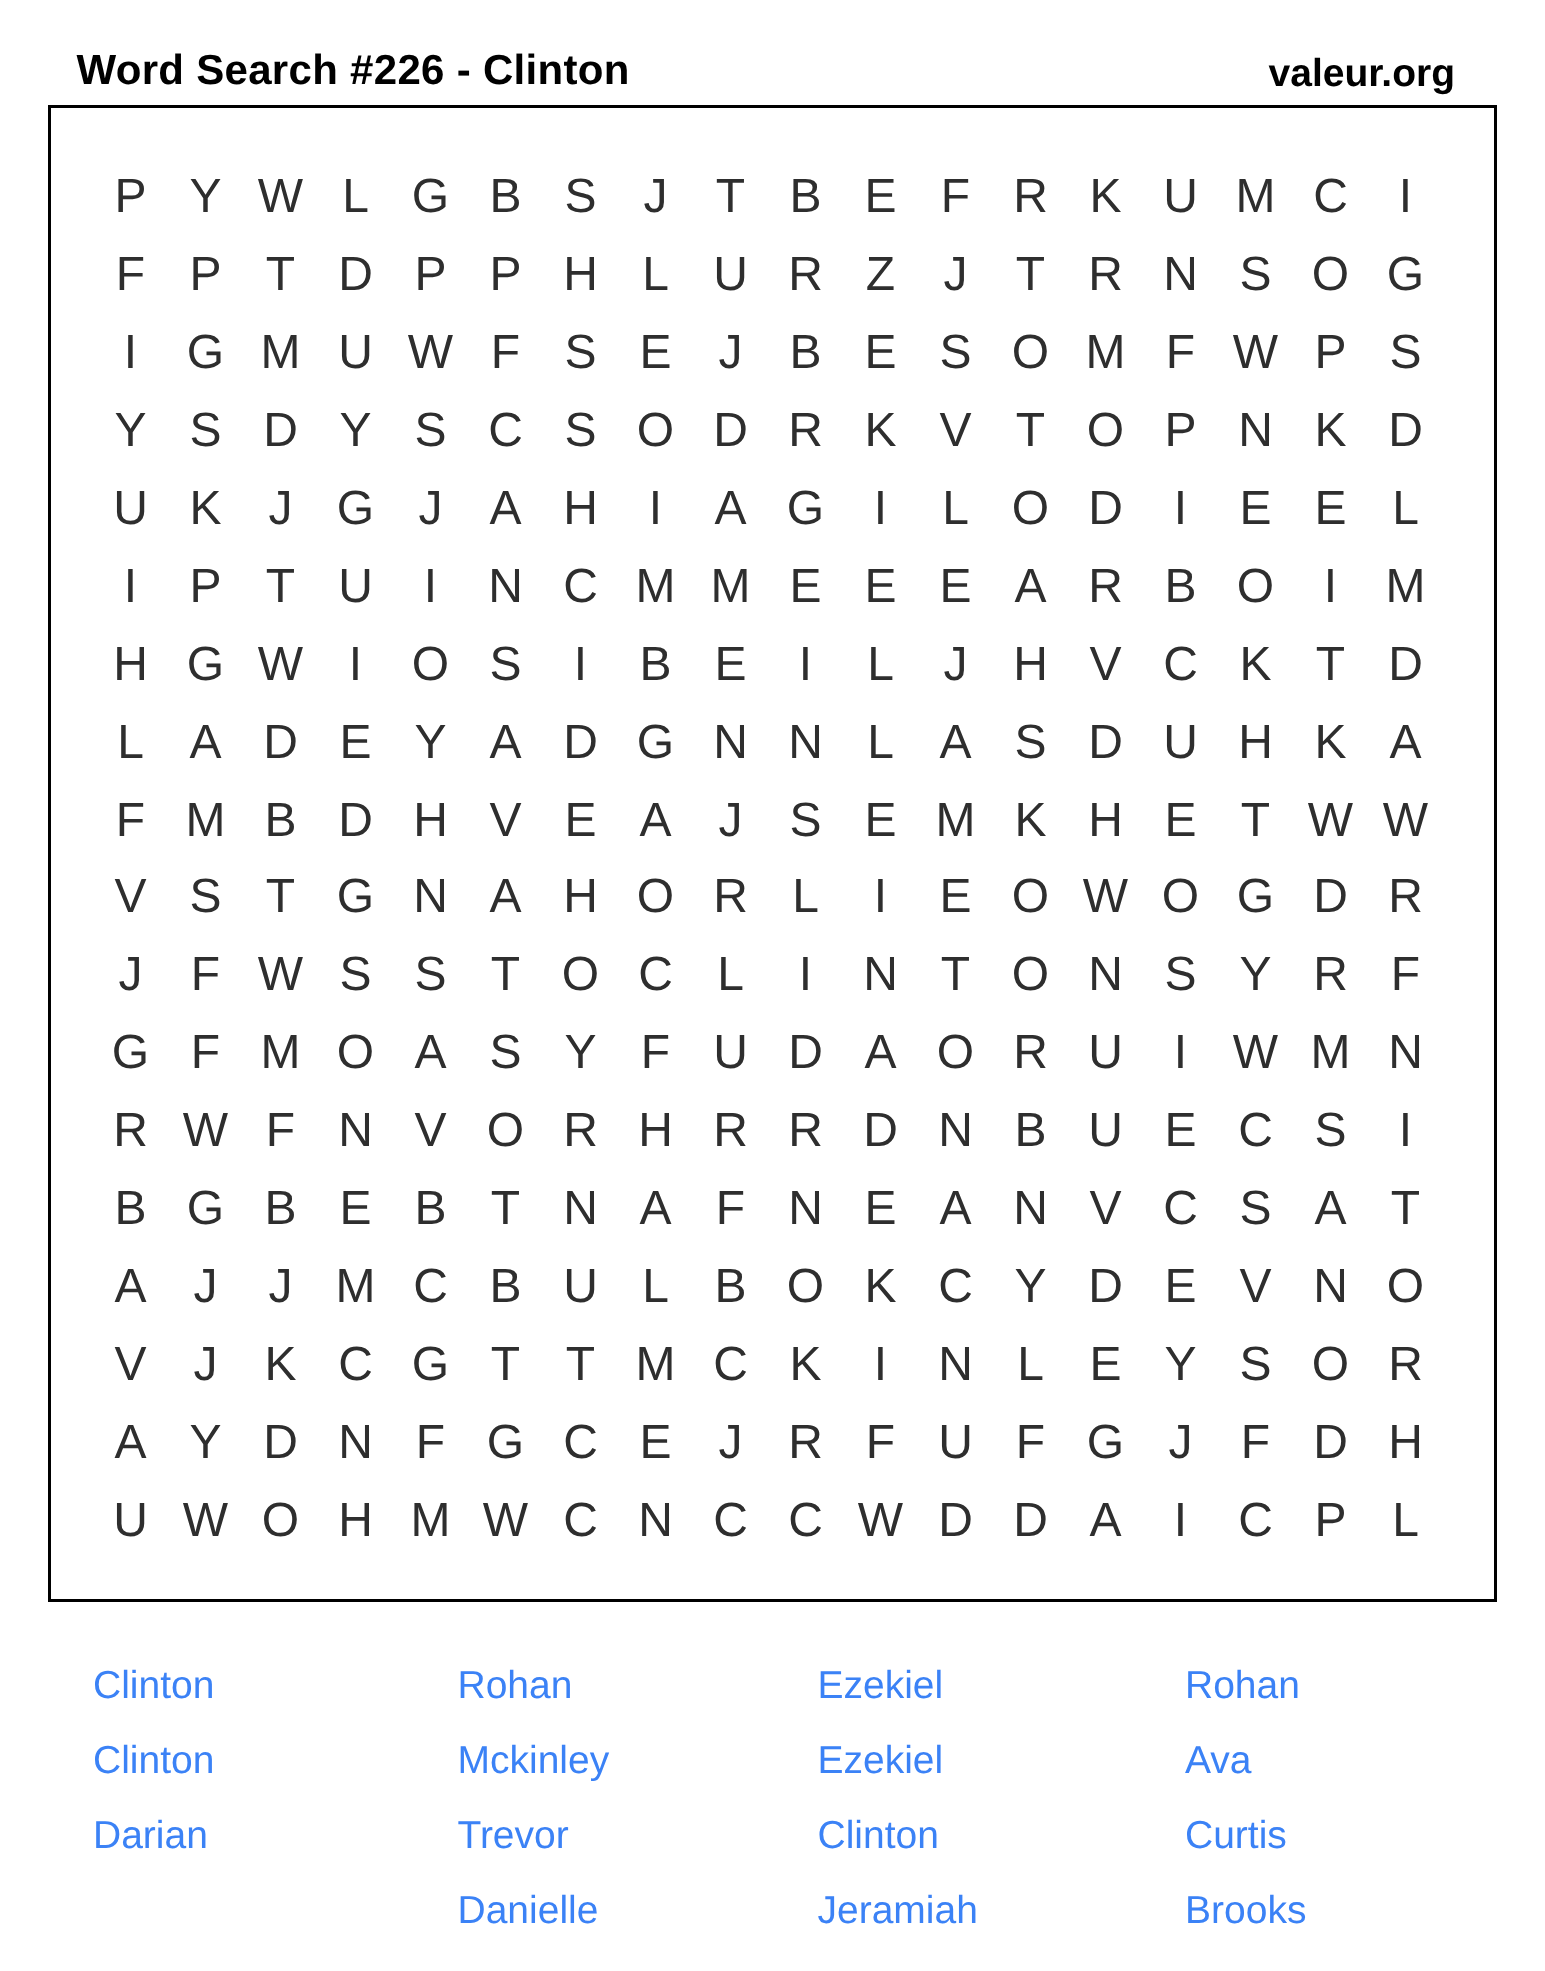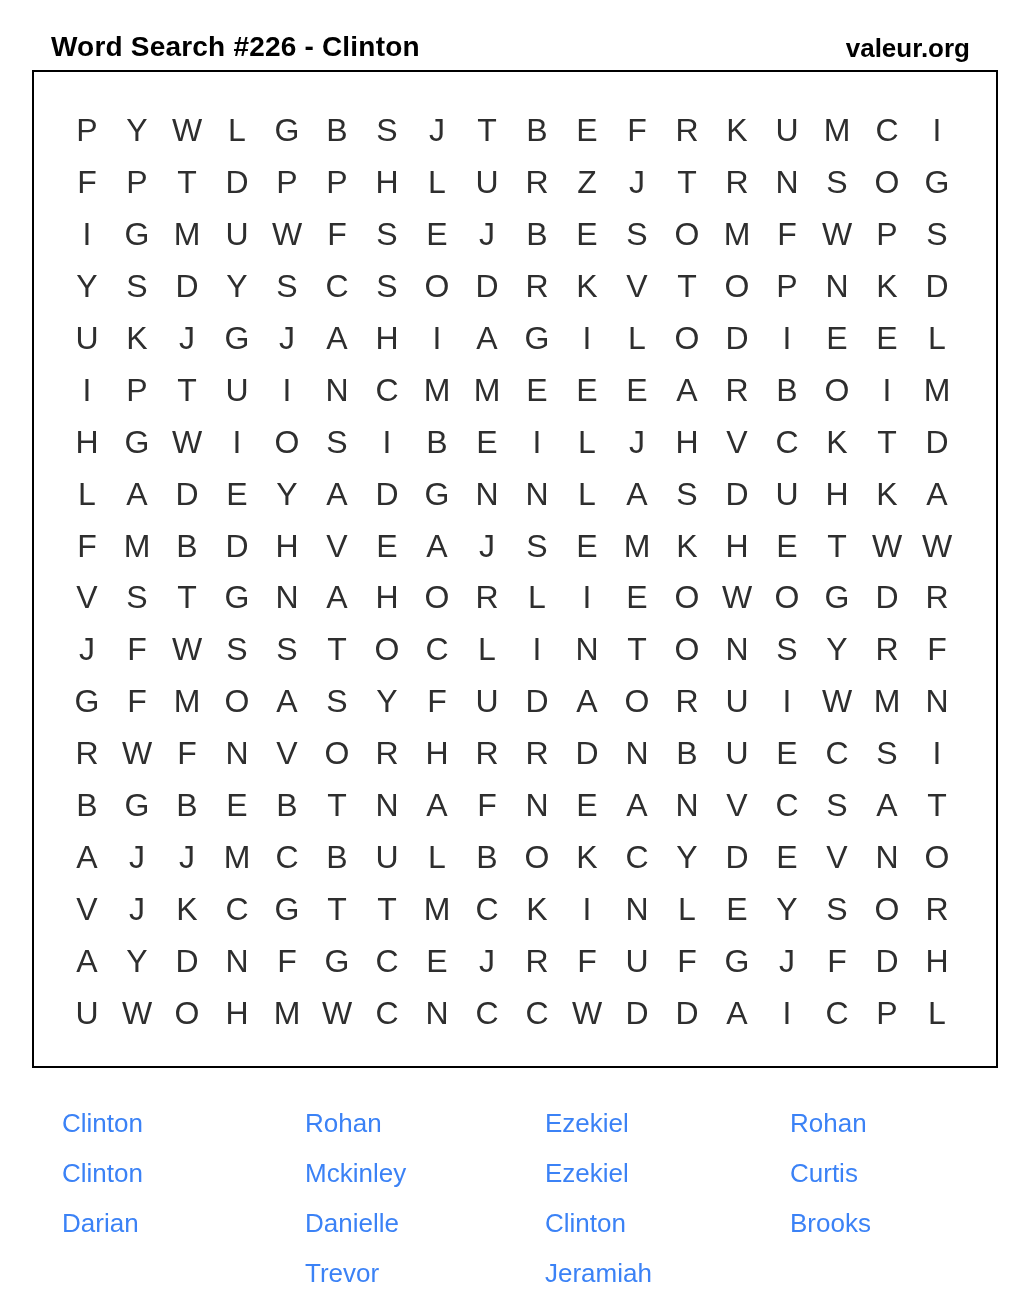--- a/index.html
+++ b/index.html
@@ -419,29 +419,30 @@
 
   <div class="word-list">
       <div class="word-col">
         <div class="word">Clinton</div>
         <div class="word">Clinton</div>
         <div class="word">Darian</div>
       </div>
       <div class="word-col">
         <div class="word">Rohan</div>
         <div class="word">Mckinley</div>
+        <div class="word">Trevor</div>
         <div class="word">Danielle</div>
-        <div class="word">Trevor</div>
       </div>
       <div class="word-col">
         <div class="word">Ezekiel</div>
         <div class="word">Ezekiel</div>
         <div class="word">Clinton</div>
         <div class="word">Jeramiah</div>
       </div>
       <div class="word-col">
         <div class="word">Rohan</div>
+        <div class="word">Ava</div>
         <div class="word">Curtis</div>
         <div class="word">Brooks</div>
       </div>
     </div>
 
 </div>
 
 </body></html>

